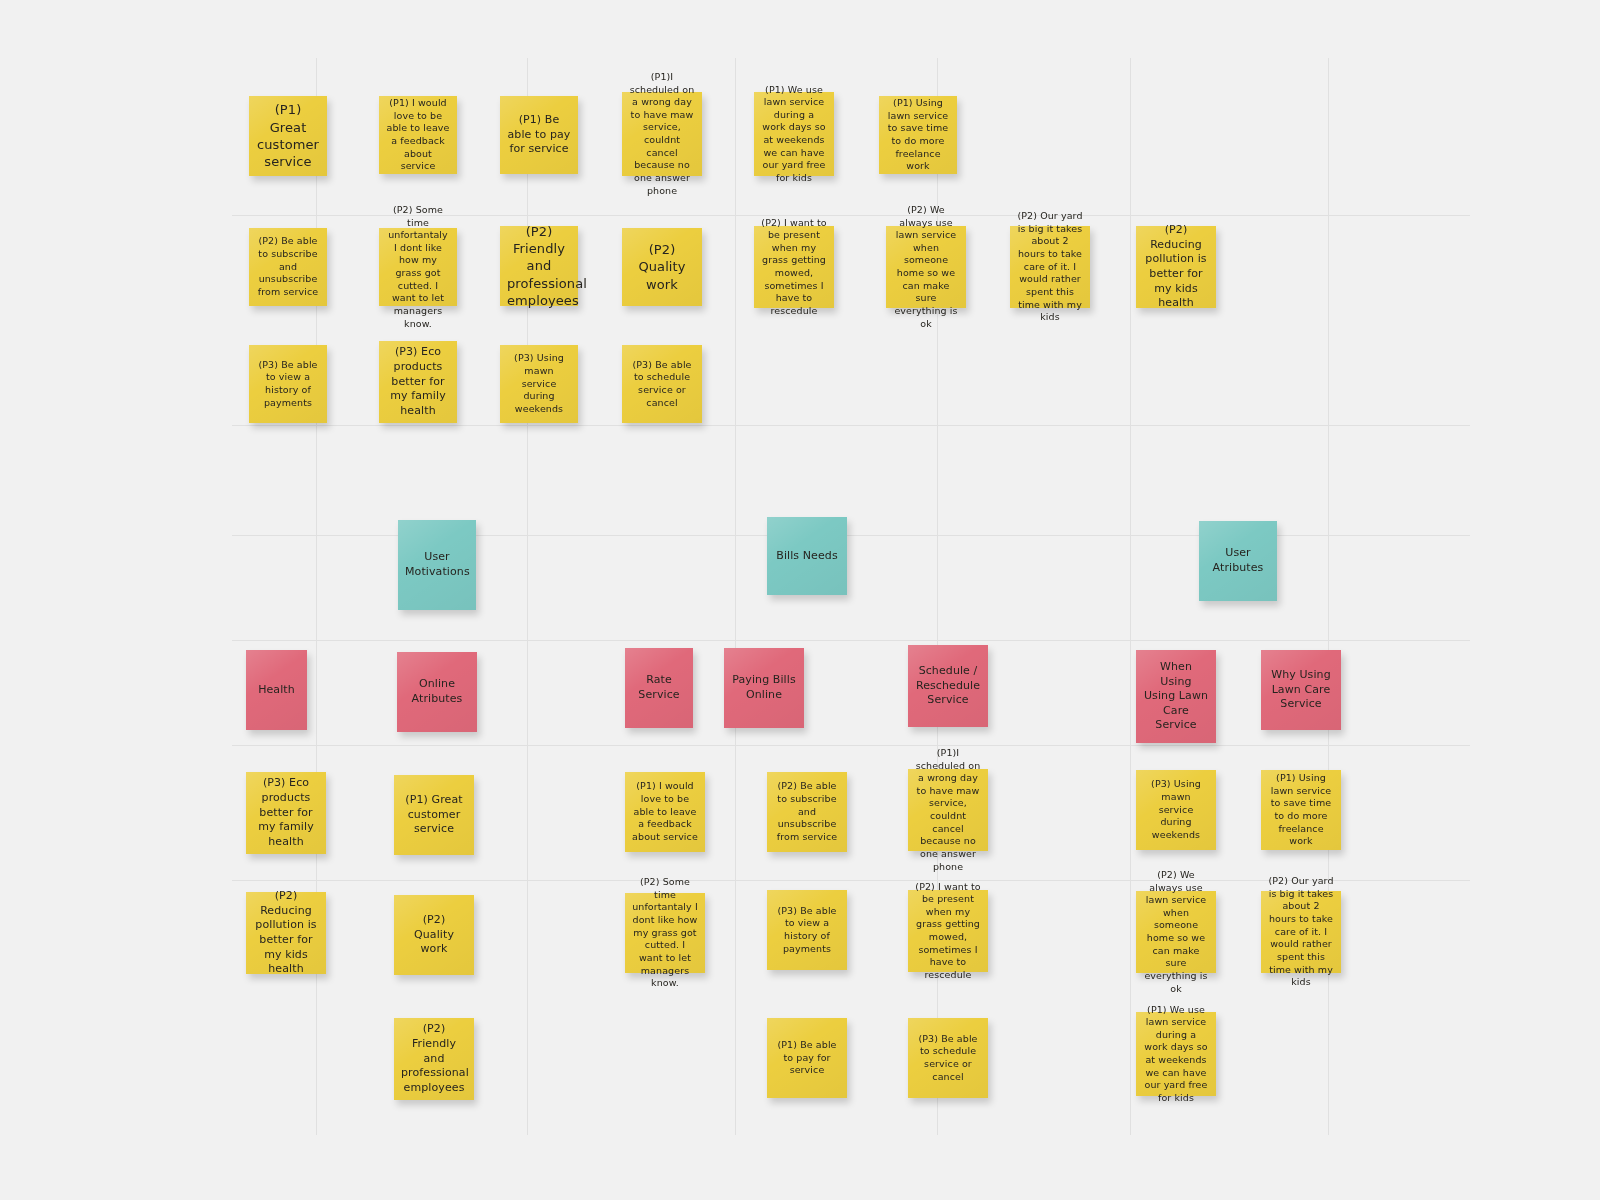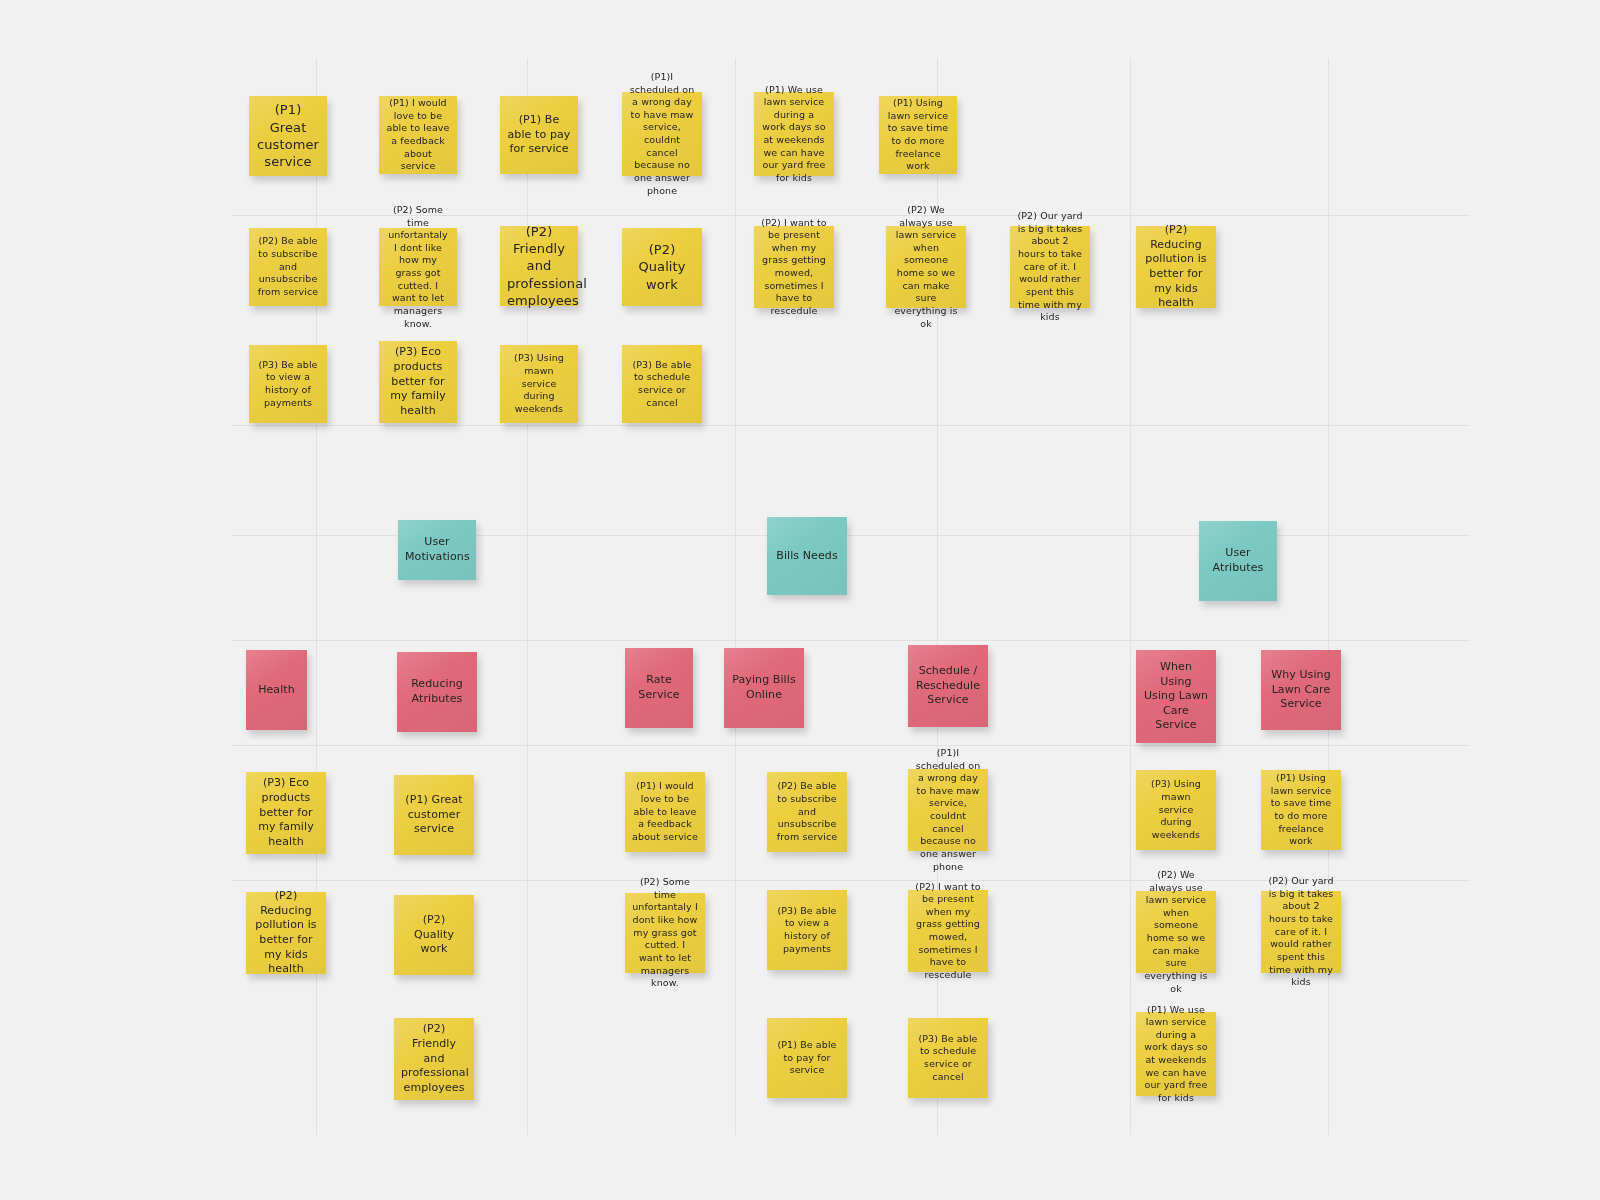--- a/index.html
+++ b/index.html
@@ -113,34 +113,34 @@
       </div>
       <div class="note yellow fs-md" style="left: 379px; top: 341px; width: 78px; height: 82px;">
         <span>(P3) Eco products better for my family health</span>
       </div>
       <div class="note yellow fs-sm" style="left: 500px; top: 345px; width: 78px; height: 78px;">
         <span>(P3) Using mawn service during weekends</span>
       </div>
       <div class="note yellow fs-sm" style="left: 622px; top: 345px; width: 80px; height: 78px;">
         <span>(P3) Be able to schedule service or cancel</span>
       </div>
-      <div class="note teal fs-md" style="left: 398px; top: 520px; width: 78px; height: 60px;">
+      <div class="note teal fs-md" style="left: 398px; top: 520px; width: 78px; height: 90px;">
         <span>User Motivations</span>
       </div>
       <div class="note teal fs-md" style="left: 767px; top: 517px; width: 80px; height: 78px;">
         <span>Bills Needs</span>
       </div>
       <div class="note teal fs-md" style="left: 1199px; top: 521px; width: 78px; height: 80px;">
         <span>User Atributes</span>
       </div>
       <div class="note pink fs-md" style="left: 246px; top: 650px; width: 61px; height: 80px;">
         <span>Health</span>
       </div>
       <div class="note pink fs-md" style="left: 397px; top: 652px; width: 80px; height: 80px;">
-        <span>Reducing Atributes</span>
+        <span>Online Atributes</span>
       </div>
       <div class="note pink fs-md" style="left: 625px; top: 648px; width: 68px; height: 80px;">
         <span>Rate Service</span>
       </div>
       <div class="note pink fs-md" style="left: 724px; top: 648px; width: 80px; height: 80px;">
         <span>Paying Bills Online</span>
       </div>
       <div class="note pink fs-md" style="left: 908px; top: 645px; width: 80px; height: 82px;">
         <span>Schedule / Reschedule Service</span>
       </div>

